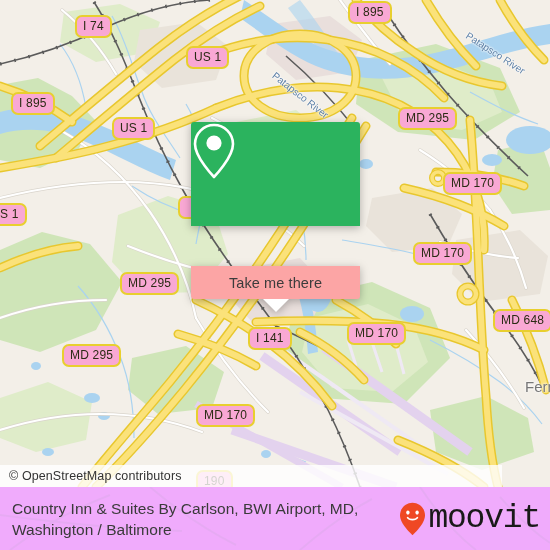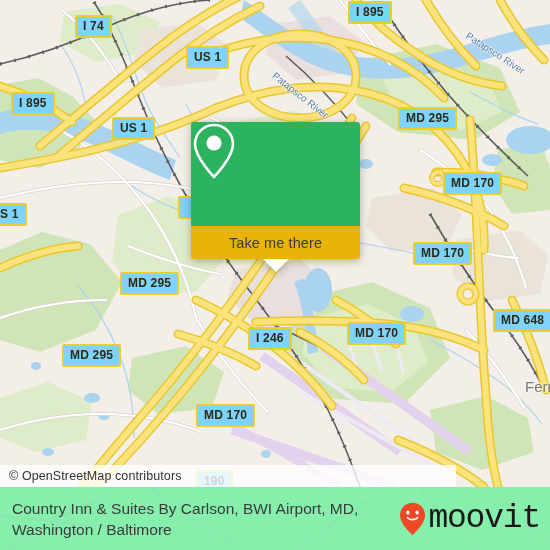--- a/index.html
+++ b/index.html
@@ -10,26 +10,26 @@
   }
   #root{position:relative;width:550px;height:550px;overflow:hidden;}
 
   
   #map{position:absolute;left:0;top:0;width:550px;height:487px;overflow:hidden;background:#f2efe9;}
   #map svg{position:absolute;left:0;top:0;}
 
   
   .shield{
     position:absolute;
-    background:#7dd3fc;
+    background:#f9a8d4;
     border:2px solid #e8cf2e;
-    border-radius:2px;
+    border-radius:7px;
     color:#2b2b14;
     font-size:11px;
-    font-weight:bold;
+    font-weight:normal;
     line-height:1;
     padding:3px 5px 4px 5px;
     white-space:nowrap;
     letter-spacing:.2px;
     box-sizing:border-box;
   }
   .shield.big{font-size:12px;padding:3px 6px 4px 6px;}
 
   
   .river-label{
@@ -55,56 +55,57 @@
     width:169px;
     filter:drop-shadow(0 2px 4px rgba(0,0,0,.28));
   }
   #popup-head{
     background:#2bb35e;
     height:104px;
     border-radius:3px 3px 0 0;
     display:flex;align-items:center;justify-content:center;
   }
   #popup-body{
-    background:#eab308;
+    background:#fca5a5;
     border-radius:0 0 3px 3px;
     height:33px;
     display:flex;align-items:center;justify-content:center;
     position:relative;
+    margin-top:40px;
   }
   #popup-body .label{
     color:#3c3c3c;font-size:14.5px;letter-spacing:.1px;
   }
   #popup-tail{
     position:absolute;
     left:50%;top:100%;
     width:0;height:0;
     transform:translateX(-50%);
     border-left:13px solid transparent;
     border-right:13px solid transparent;
     border-top:13px solid #fff;
   }
 
   
   #attribution{
     position:absolute;left:0;top:465px;
-    width:456px;height:22px;
+    width:502px;height:22px;
     background:rgba(255,255,255,.80);
     display:flex;align-items:center;
   }
   #attribution .txt{
     font-size:12.5px;color:#333;padding-left:9px;
     letter-spacing:.1px;
   }
 
   
   #footer{
     position:absolute;left:0;top:487px;
     width:550px;height:63px;
-    background:#86efac;
+    background:#f0abfc;
     display:flex;align-items:center;
     overflow:hidden;
   }
   #footer-ghost{
     position:absolute;left:0;top:0;width:550px;height:63px;
     opacity:.10;
   }
   #footer-title{
     position:relative;
     padding-left:12px;
@@ -357,21 +358,21 @@
     <div class="shield big" style="left:186px;top:46px;">US 1</div>
     <div class="shield big" style="left:398px;top:107px;">MD 295</div>
     <div class="shield big" style="left:11px;top:92px;">I 895</div>
     <div class="shield big" style="left:112px;top:117px;">US 1</div>
     <div class="shield big" style="left:443px;top:172px;">MD 170</div>
     <div class="shield big" style="left:-8px;top:203px;">S 1</div>
     <div class="shield big" style="left:413px;top:242px;">MD 170</div>
     <div class="shield big" style="left:120px;top:272px;">MD 295</div>
     <div class="shield big" style="left:493px;top:309px;">MD 648</div>
     <div class="shield big" style="left:347px;top:322px;">MD 170</div>
-    <div class="shield big" style="left:248px;top:327px;">I 246</div>
+    <div class="shield big" style="left:248px;top:327px;">I 141</div>
     <div class="shield big" style="left:62px;top:344px;">MD 295</div>
     <div class="shield big" style="left:196px;top:404px;">MD 170</div>
     <div class="shield big" style="left:196px;top:470px;">190</div>
 
     <div class="shield big" style="left:178px;top:196px;">&nbsp;&nbsp;</div>
 
     <div class="river-label" style="left:277px;top:70px;transform:rotate(38deg);transform-origin:left top;">Patapsco River</div>
     <div class="river-label" style="left:470px;top:30px;transform:rotate(33deg);transform-origin:left top;">Patapsco River</div>
 
     <div class="place-label" style="left:525px;top:378px;">Fern</div>

